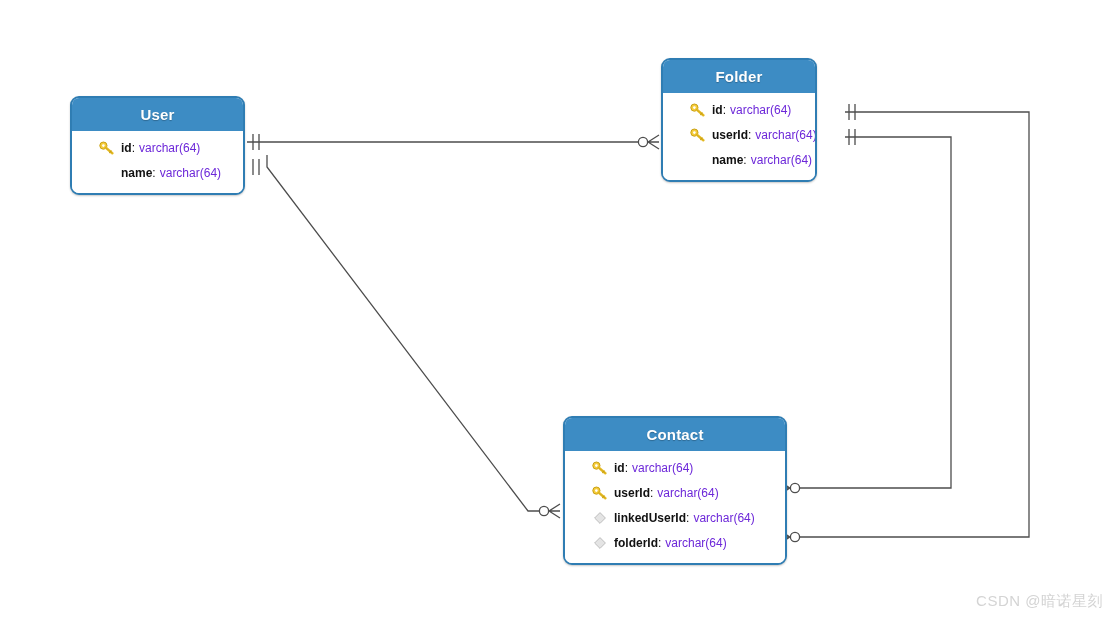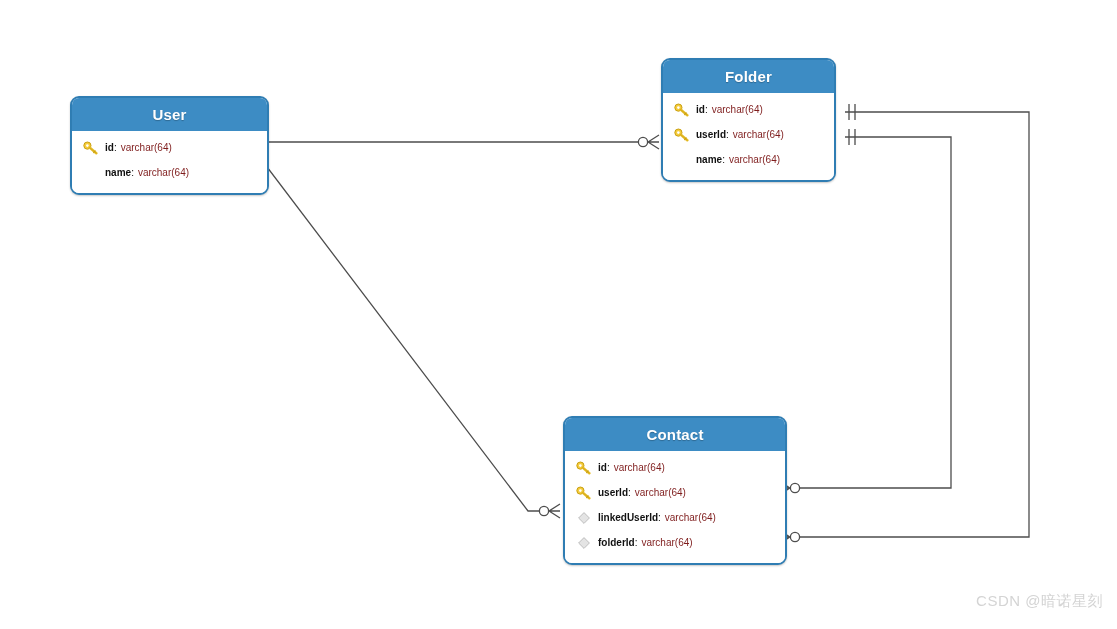--- a/index.html
+++ b/index.html
@@ -50,47 +50,48 @@
   }
   .entity-body {
     background: #ffffff;
     padding: 4px 0 8px 0;
   }
   .field-row {
     display: flex;
     align-items: center;
     height: 25px;
     padding-left: 9px;
-    font-size: 10px;
+    font-size: 12px;
     white-space: nowrap;
+    margin-left: 16px;
   }
   .field-icon {
     width: 20px;
     min-width: 20px;
     height: 18px;
     display: inline-flex;
     align-items: center;
     justify-content: center;
     margin-right: 4px;
   }
   .field-name {
     color: #111111;
     font-weight: bold;
   }
   .field-sep {
     color: #111111;
     margin-right: 4px;
   }
   .field-type {
-    color: #7f1d1d;
+    color: #6d28d9;
   }
 
   
-  #ent-user    { left: 70px;  top: 96px;  width: 199px; }
-  #ent-folder  { left: 661px; top: 58px;  width: 175px; }
+  #ent-user    { left: 70px;  top: 96px;  width: 175px; }
+  #ent-folder  { left: 661px; top: 58px;  width: 156px; }
   #ent-contact { left: 563px; top: 416px; width: 224px; }
 
   #watermark {
     position: absolute;
     right: 14px;
     bottom: 18px;
     color: #d4d4d4;
     font-size: 15px;
     letter-spacing: 0.5px;
     user-select: none;

